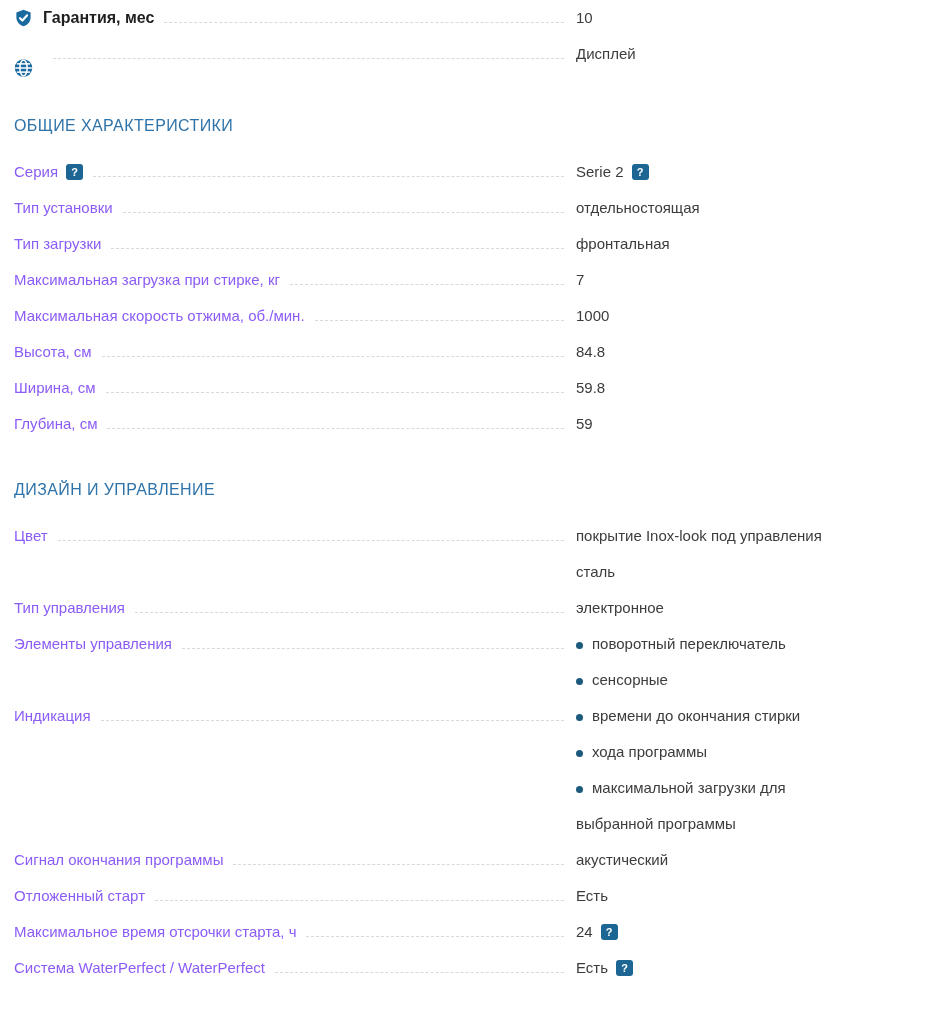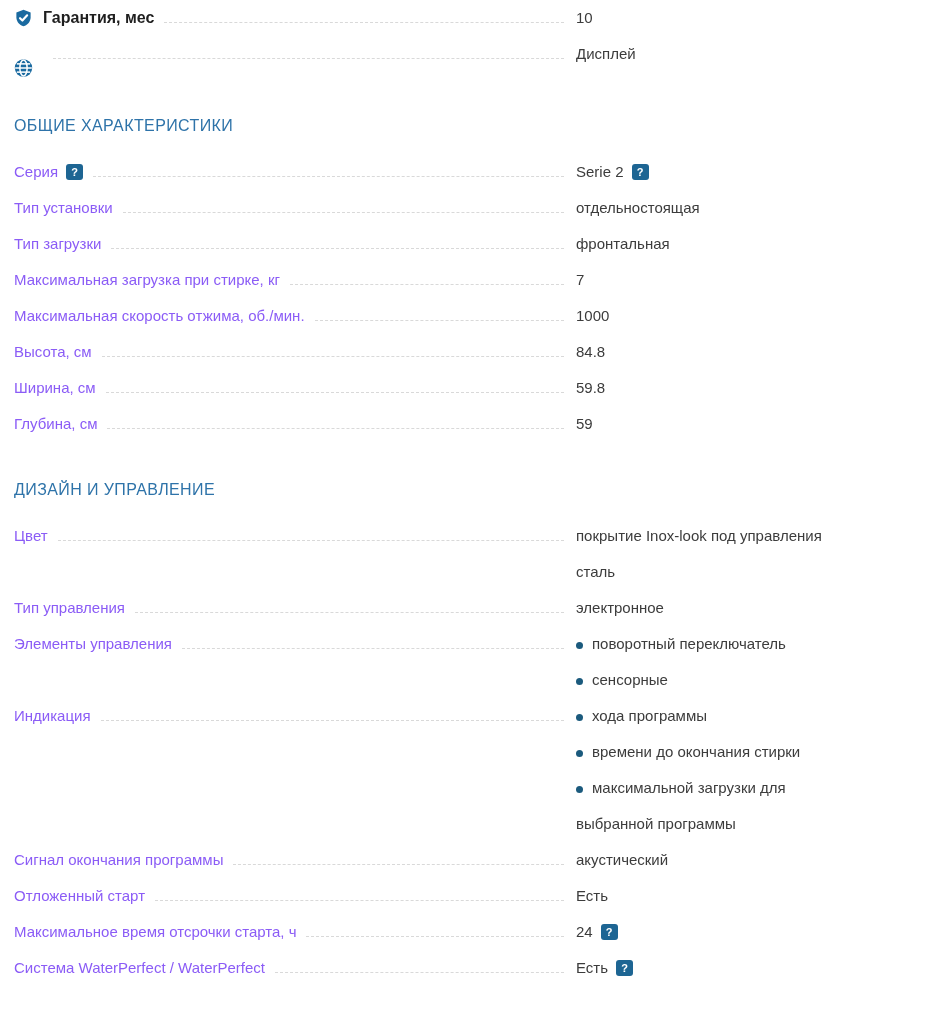--- a/index.html
+++ b/index.html
@@ -208,22 +208,22 @@
   </div>
 
 
   <div class="spec-row">
     <div class="label-cell">
       <span class="spec-label">Индикация</span>
 
       <span class="leader"></span>
     </div>
     <div class="value-cell">
+              <div class="value-line"><span class="bullet"></span><span>времени до окончания стирки</span></div>
               <div class="value-line"><span class="bullet"></span><span>хода программы</span></div>
-              <div class="value-line"><span class="bullet"></span><span>времени до окончания стирки</span></div>
               <div class="value-line"><span class="bullet"></span><span>максимальной загрузки для</span></div>
               <div class="value-line"><span>выбранной программы</span></div>
             </div>
   </div>
 
   <div class="spec-row">
     <div class="label-cell">
       <span class="spec-label">Сигнал окончания программы</span>
 
       <span class="leader"></span>

